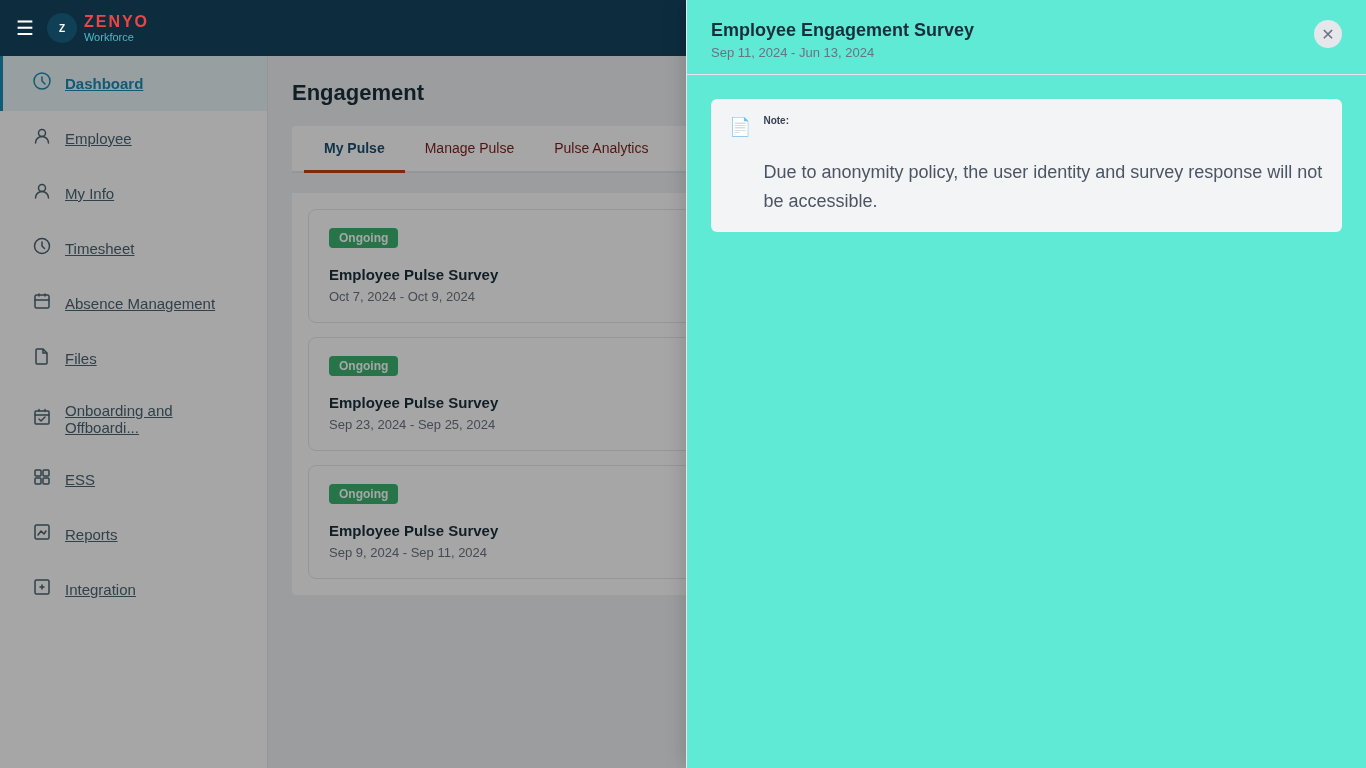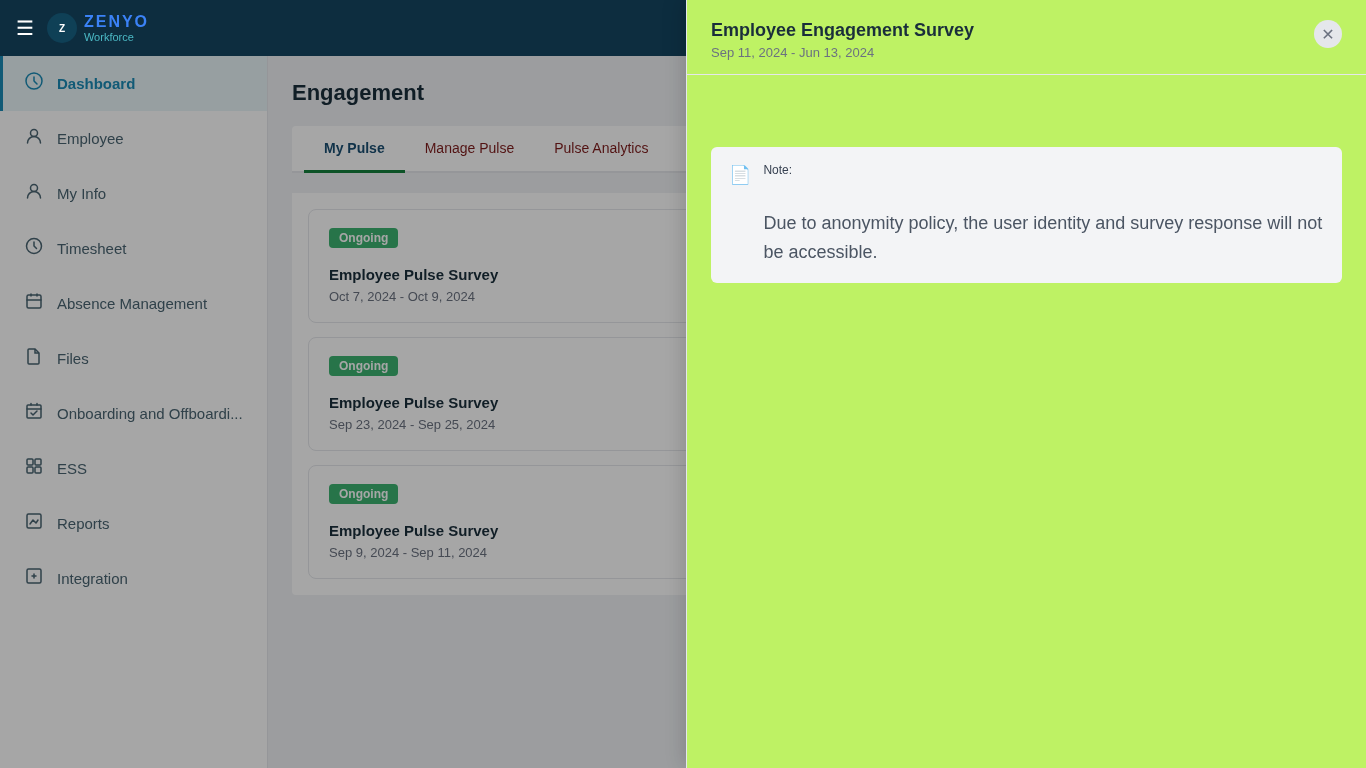--- a/index.html
+++ b/index.html
@@ -25,26 +25,27 @@
       background: #fff;
       margin-top: 56px;
       height: calc(768px - 56px);
       overflow-y: auto;
       border-right: 1px solid #e5e7eb;
       flex-shrink: 0;
     }
     .sidebar-item {
       display: flex;
       align-items: center;
-      padding: 16px 20px;
+      padding: 16px 28px;
       cursor: pointer;
       border-left: 3px solid transparent;
       color: #4a6572;
       font-size: 15px;
       gap: 12px;
+      text-decoration: underline;
     }
     .sidebar-item.active {
       background: #e8f4f8;
       border-left: 3px solid #1b8bb5;
       color: #1b8bb5;
       font-weight: 600;
     }
     .sidebar-icon { font-size: 18px; width: 22px; text-align: center; flex-shrink: 0; }
 
     
@@ -78,21 +79,21 @@
       padding: 14px 20px;
       cursor: pointer;
       font-size: 14px;
       color: #7f1d1d;
       border-bottom: 3px solid transparent;
       margin-bottom: -2px;
       white-space: nowrap;
     }
     .tab.active {
       color: #1b4f72;
-      border-bottom: 3px solid #15803d;
+      border-bottom: 3px solid #c2410c;
       font-weight: 600;
     }
 
     
     .cards-container {
       background: #fff;
       border-radius: 0 0 4px 4px;
       padding: 16px;
       display: flex;
       flex-direction: column;
@@ -137,27 +138,26 @@
       z-index: 200;
     }
 
     
     .modal-panel {
       position: fixed;
       top: 0;
       right: 0;
       width: 680px;
       height: 768px;
-      background: #bef264;
+      background: #5eead4;
       z-index: 300;
       border-left: 1px solid #e5e7eb;
       box-shadow: -4px 0 20px rgba(0,0,0,0.15);
       display: flex;
       flex-direction: column;
-      gap: 48px;
     }
     .modal-header {
       padding: 20px 24px 14px;
       border-bottom: 1px solid #e5e7eb;
       display: flex;
       justify-content: space-between;
       align-items: flex-start;
     }
     .modal-title {
       font-size: 18px;
@@ -190,22 +190,22 @@
     .note-box {
       background: #f3f4f6;
       border-radius: 6px;
       padding: 16px 18px;
       display: flex;
       gap: 12px;
       align-items: flex-start;
     }
     .note-icon { font-size: 18px; flex-shrink: 0; margin-top: 1px; }
     .note-title {
-      font-weight: 400;
-      font-size: 12px;
+      font-weight: 700;
+      font-size: 10px;
       color: #374151;
       margin-bottom: 4px;
     }
     .note-text {
       font-size: 18px;
       color: #4b5563;
       line-height: 1.6;
       margin-top: 32px;
     }
 
@@ -217,21 +217,21 @@
 <body>
 
 <div class="header">
   <span class="header-menu-icon">☰</span>
   <div class="logo-wrap">
     <svg class="logo-icon" viewBox="0 0 32 32">
       <circle cx="16" cy="16" r="15" fill="#1b8bb5" opacity="0.2"></circle>
       <text x="50%" y="55%" text-anchor="middle" dominant-baseline="middle" font-size="10" font-weight="bold" fill="#fff">Z</text>
     </svg>
     <div>
-      <span style="color:#3b82f6;font-size:16px;font-weight:800;letter-spacing:2px;margin-top:36px;">ZENYO</span>
+      <span style="color:#ef4444;font-size:16px;font-weight:800;letter-spacing:2px;margin-top:36px;">ZENYO</span>
       <span class="logo-sub">Workforce</span>
     </div>
   </div>
 </div>
 
 <div class="sidebar">
   <div class="sidebar-item active">
     <span class="sidebar-icon">
       <svg width="18" height="18" viewBox="0 0 18 18" fill="none">
           <circle cx="9" cy="9" r="8" stroke="#1b8bb5" stroke-width="1.5"></circle>

